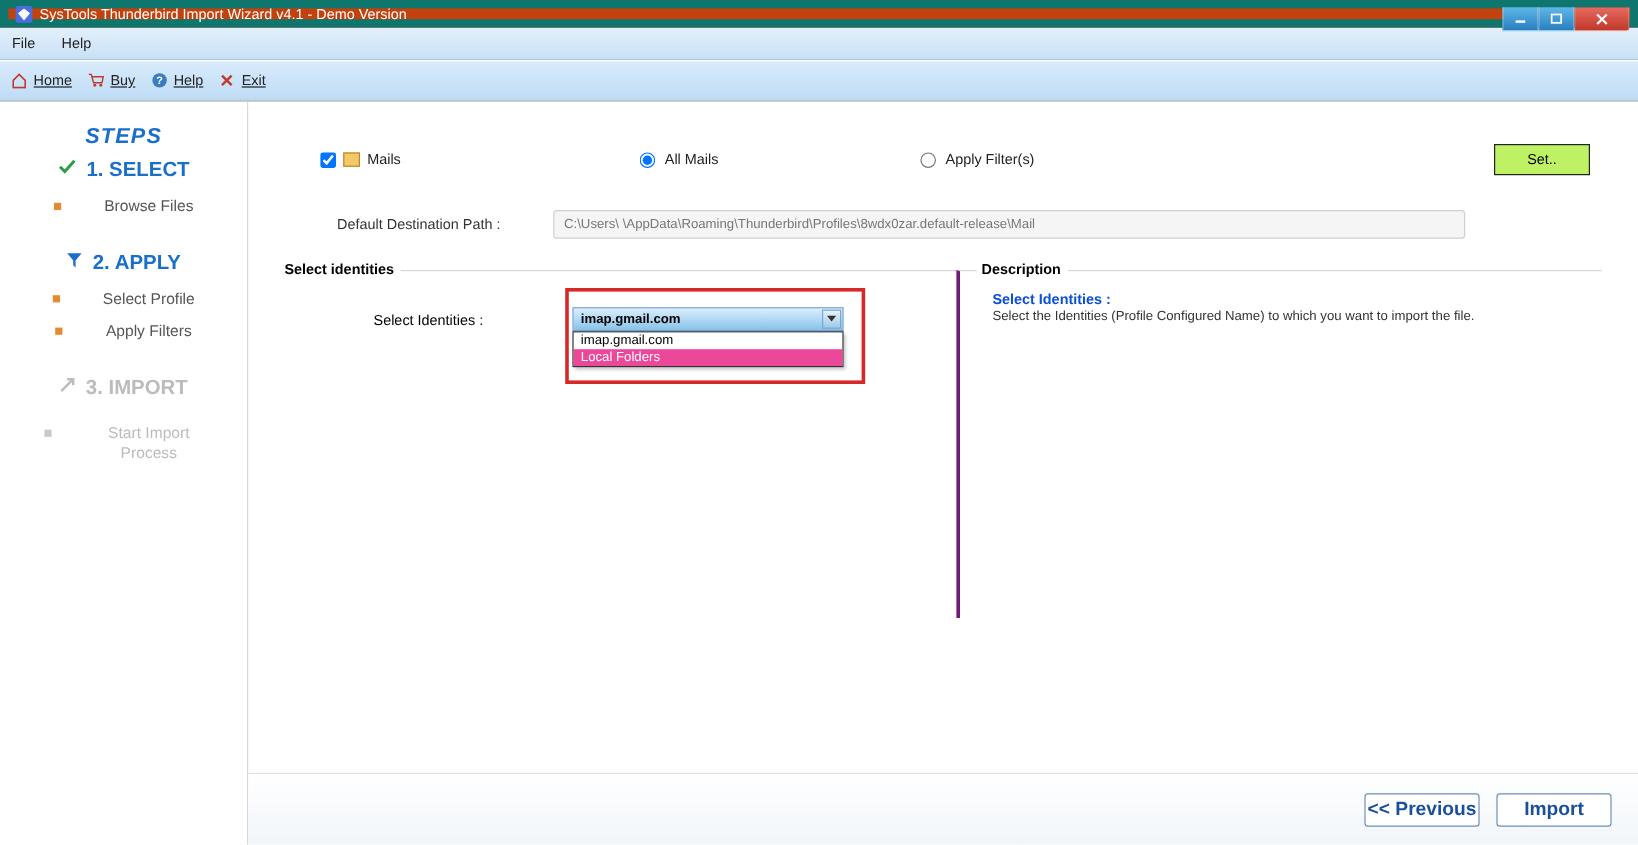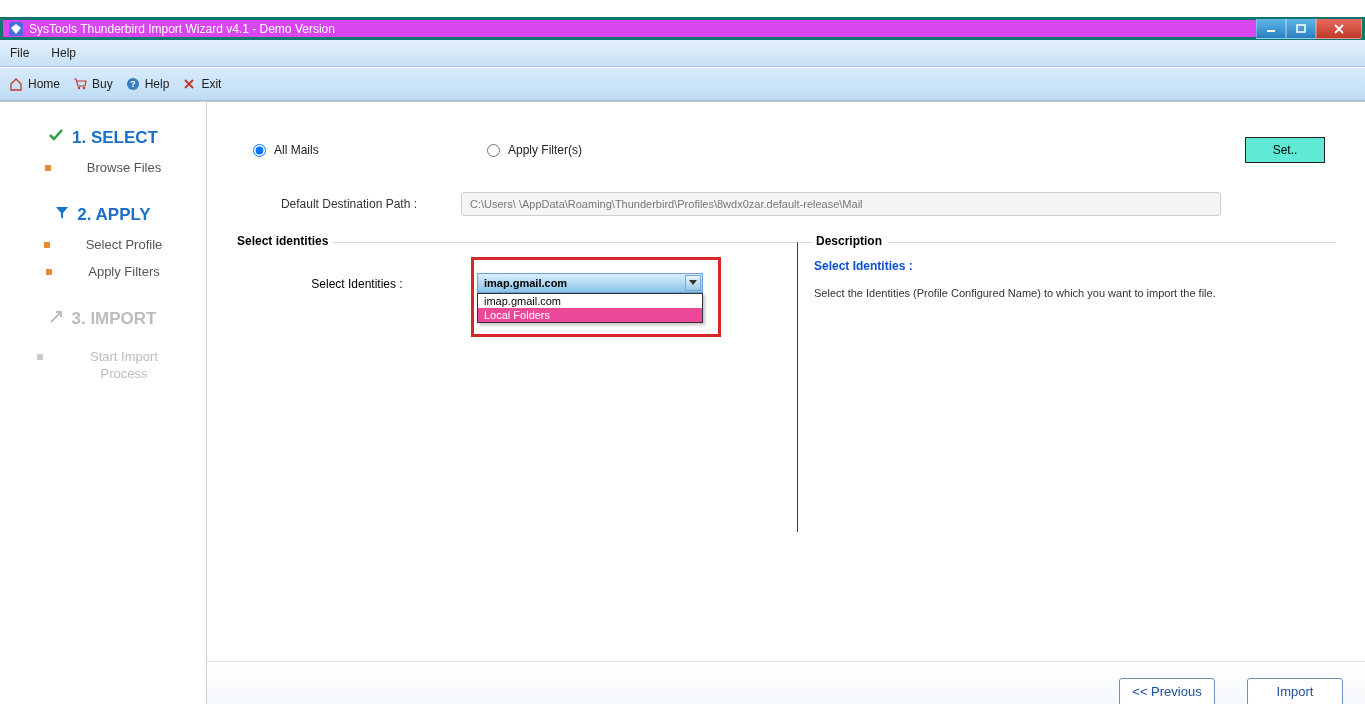--- a/index.html
+++ b/index.html
@@ -1,23 +1,22 @@
 <!DOCTYPE html>
 <html><head>
 <meta charset="utf-8">
 <style>
   * { box-sizing: border-box; margin: 0; padding: 0; font-family: "Segoe UI", Tahoma, sans-serif; }
   html, body { width: 1365px; height: 704px; overflow: hidden; background: #fff; }
 
   
   .titlebar {
-    height: 23px; background: #d946ef; color: #fff; font-size: 12px;
+    height: 23px; background: #c2410c; color: #fff; font-size: 12px;
     display: flex; align-items: center; padding-left: 6px; position: relative;
-    border: 3px solid #0f766e;
-    margin-top: 17px;
+    border: 7px solid #0f766e;
   }
   .titlebar .app-icon {
     width: 14px; height: 14px; background: #4a6de0; border-radius: 2px; margin-right: 6px;
     display:flex; align-items:center; justify-content:center; font-size:9px; color:#fff;
   }
   .win-controls { position: absolute; right: 0; top: -1px; display: flex; }
   .win-btn {
     width: 30px; height: 20px; display:flex; align-items:center; justify-content:center;
     font-size:10px; cursor:pointer; border:1px solid rgba(255,255,255,0.3); border-top:none;
     background: linear-gradient(#5fb8e8, #2a7ec0);
@@ -33,21 +32,21 @@
   .menubar {
     height: 27px; background: linear-gradient(#e3f0fb, #c9e0f5); border-bottom: 1px solid #a8c6e0;
     display:flex; align-items:center; padding-left:10px; font-size:12px; color:#222;
   }
   .menubar span { margin-right: 22px; cursor:pointer; }
 
   
   .toolbar {
     height: 34px; background: linear-gradient(#d9ebfb, #bedcf6);
     border-top:1px solid #fff; border-bottom:1px solid #9abbd6;
-    display:flex; align-items:center; padding-left:8px; font-size:12px; color:#222;
+    display:flex; align-items:center; padding-left:8px; font-size:12px; color:#222;text-decoration:underline;
   }
   .tool-item { display:flex; align-items:center; margin-right:12px; cursor:pointer; }
   .tool-item .ico { width:16px; height:16px; margin-right:4px; display:flex; align-items:center; justify-content:center; }
 
   
   .body-wrap {
     display:flex; height: calc(704px - 23px - 27px - 34px);
     border-top:1px solid #ccc;
   }
   .sidebar {
@@ -68,35 +67,35 @@
   .main {
     flex:1; padding:35px 30px 0 30px; position:relative; background:#fff;
   }
   .row1 { display:flex; align-items:center; font-size:12px; color:#222; }
   .row1 .c1 { width:280px; display:flex; align-items:center; padding-left:30px; }
   .row1 .c2 { width:250px; display:flex; align-items:center;padding-left:16px; }
   .row1 .c3 { width:270px; display:flex; align-items:center; }
   .row1 .c4 { flex:1; display:flex; justify-content:flex-end; padding-right:10px; }
   .folder-ico { width:14px; height:12px; background:#f5c869; border:1px solid #b88a2a; margin:0 6px; }
   .set-btn {
-    width:80px; height:26px; border:1px solid #222; background:#5eead4; font-size:12px; cursor:pointer;
+    width:80px; height:26px; border:1px solid #222; background:#bef264; font-size:12px; cursor:pointer;
   }
   .dest-row { display:flex; align-items:center; margin-top:29px; font-size:12px;gap:36px; }
   .dest-label { width:188px; text-align:right; padding-right:8px; color:#333; }
   .dest-input {
     flex:1; max-width:760px; height:24px; background:#f5f5f5; border:1px solid #d0d0d0; border-radius:3px;
     padding:0 8px; font-size:11px; color:#777; line-height:22px;
   }
 
   .sect-row { display:flex; margin-top:26px; }
   .sect-left {
     width:560px; border-top:1px solid #d8d8d8; padding-top:8px; position:relative;
   }
   .sect-right {
-    flex:1; border-top:1px solid #d8d8d8; border-left:1px solid #701a75; padding:8px 12px; position:relative;
+    flex:1; border-top:1px solid #d8d8d8; border-left:3px solid #701a75; padding:8px 23px; position:relative;
     min-height:290px;
   }
   .sect-title { font-size:12px; font-weight:bold; position:absolute; top:-9px; left:0; background:#fff; padding-right:6px; }
   .sect-right .sect-title { left:14px; padding-left:4px; }
 
   .id-row { display:flex; align-items:flex-start; margin-top:22px; font-size:12px; }
   .id-label { width:240px; text-align:center; padding-top:4px; }
   .combo-wrap { position:relative; }
   .combo-box {
     width:226px; height:20px; border:1px solid #6f9fd8;
@@ -112,31 +111,31 @@
     position:absolute; top:20px; left:0; width:226px; border:1px solid #333; background:#fff;
     box-shadow: 2px 2px 3px rgba(0,0,0,0.25);
   }
   .combo-opt { font-size:11px; padding:1px 6px; cursor:pointer; }
   .combo-opt.sel { background:#ec4899; color:#fff; }
   .red-box {
     position:absolute; border:3px solid #d62828; pointer-events:none;
   }
 
   .desc-heading { color:#0b4fd6; font-weight:bold; font-size:12px; margin-top:8px; margin-left:4px;}
-  .desc-text { font-size:11px; color:#333; margin-top:14px; margin-left:4px; }
+  .desc-text { font-size:11px; color:#333; margin-top:2px; margin-left:4px; }
 
   .footer {
     position:absolute; bottom:0; left:0; right:0; height:60px;
     background: linear-gradient(#fff, #f1f5fa);
     border-top:1px solid #e0e0e0;
     display:flex; align-items:center; justify-content:flex-end; padding-right:22px;
   }
   .nav-btn {
     width:96px; height:28px; border:1px solid #6f8fb8; background:#fff; border-radius:3px;
-    font-size:13px; font-weight:normal; color:#1a4f9a; margin-left:32px; cursor:pointer;
+    font-size:16px; font-weight:bold; color:#1a4f9a; margin-left:14px; cursor:pointer;
   }
 
   input[type=checkbox], input[type=radio] { cursor:pointer; }
 </style>
 </head>
 <body>
 
 <div class="titlebar">
   <div class="app-icon">
     <svg width="10" height="10" viewBox="0 0 10 10">
@@ -202,20 +201,21 @@
           <path d="M3 3 L11 11 M11 3 L3 11" stroke="#c0392a" stroke-width="2"></path>
         </svg>
     </span>
     <span>Exit</span>
   </div>
 </div>
 
 <div class="body-wrap">
 
   <div class="sidebar">
+    <div class="steps-title">STEPS</div>
 
     <div class="step-main active">
       <span class="step-icon">
         <svg width="16" height="16" viewBox="0 0 16 16">
             <path d="M2 8 L6 12 L14 3" stroke="#2e9e44" stroke-width="2.5" fill="none"></path>
           </svg>
       </span>
       <span>1. SELECT</span>
     </div>
     <div class="step-sub">
@@ -250,20 +250,25 @@
     </div>
     <div class="step-sub inactive" style="margin-top:20px; line-height:1.3; flex-direction:row; align-items:flex-start;">
       <span class="bullet" style="margin-top:5px"></span>
       <span style="max-width:90px; text-align:center">Start Import Process</span>
     </div>
   </div>
 
   <div class="main">
 
     <div class="row1">
+      <div class="c1">
+        <input type="checkbox" checked="" style="">
+        <span class="folder-ico"></span>
+        <span>Mails</span>
+      </div>
       <div class="c2">
         <input type="radio" name="mailmode" checked="" style="margin-right: 8px;">
         <span>All Mails</span>
       </div>
       <div class="c3">
         <input type="radio" name="mailmode" style="margin-right: 8px;">
         <span>Apply Filter(s)</span>
       </div>
       <div class="c4">
         <button class="set-btn">Set..</button>

